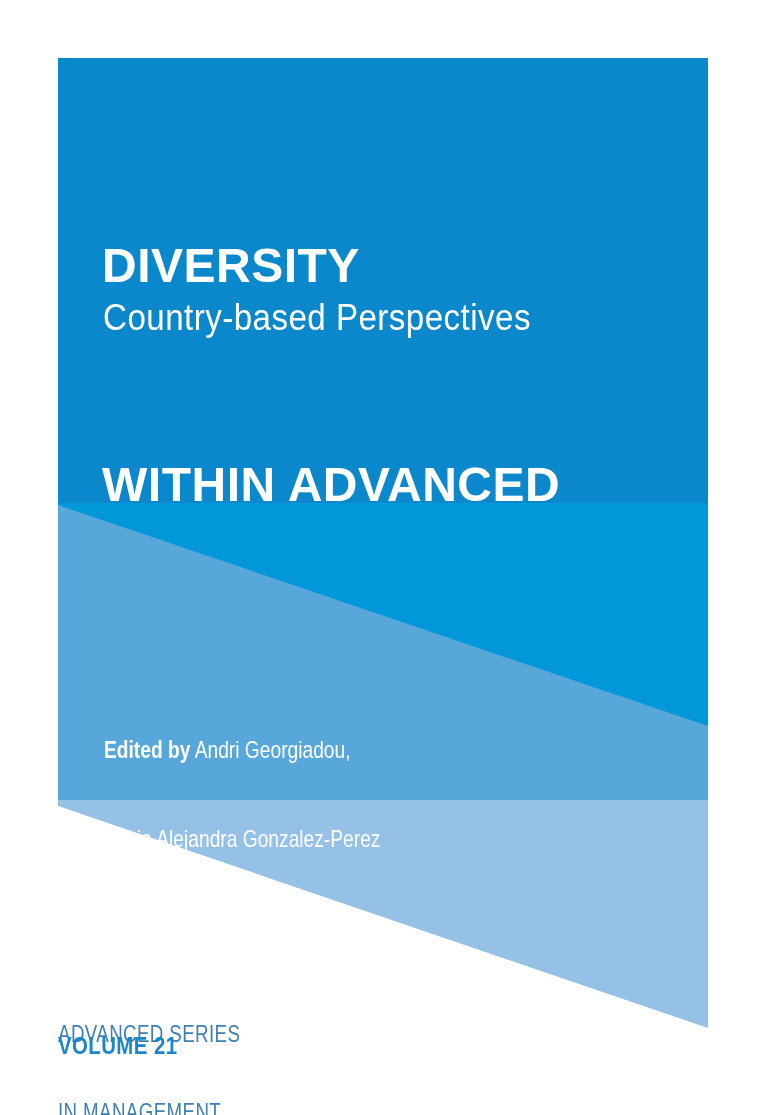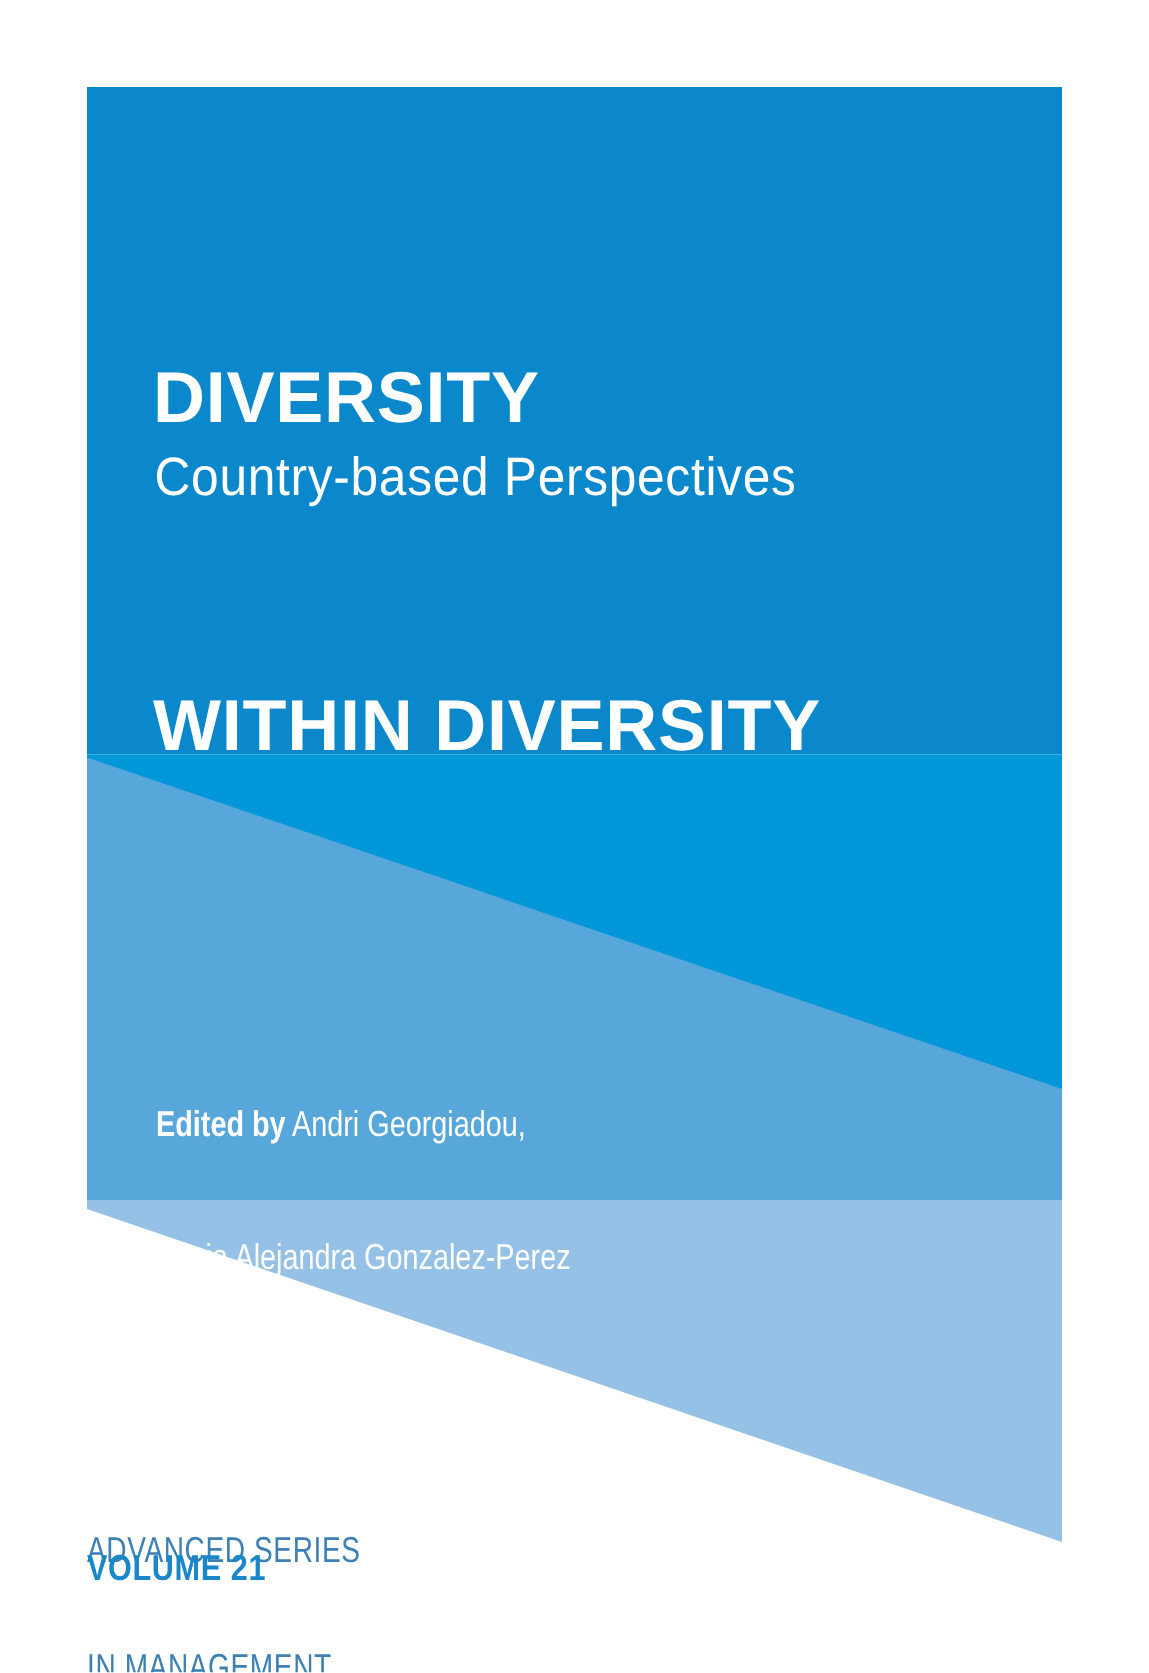--- a/index.html
+++ b/index.html
@@ -26,21 +26,21 @@
 
   <svg id="shapes" viewBox="0 0 766 1115" xmlns="http://www.w3.org/2000/svg">
     <polygon points="58,58 708,58 708,503 58,503" fill="#0b87cc"></polygon>
     <polygon points="58,503 708,503 708,800 58,800" fill="#0197d8"></polygon>
     <polygon points="58,505 708,726 708,800 58,800" fill="#58a7db"></polygon>
     <polygon points="58,800 708,800 708,1028 58,806" fill="#96c1e6"></polygon>
   </svg>
 
   <div class="txt title">
     <div>DIVERSITY</div>
-    <div>WITHIN DIVERSITY</div>
+    <div>WITHIN ADVANCED</div>
   </div>
 
   <div class="txt subtitle">Country-based Perspectives</div>
 
   <div class="txt editors">
     <div><b>Edited by</b><span> Andri Georgiadou,</span></div>
     <div>Maria Alejandra Gonzalez-Perez</div>
     <div>and Miguel R. Olivas-Lujan</div>
   </div>
 

